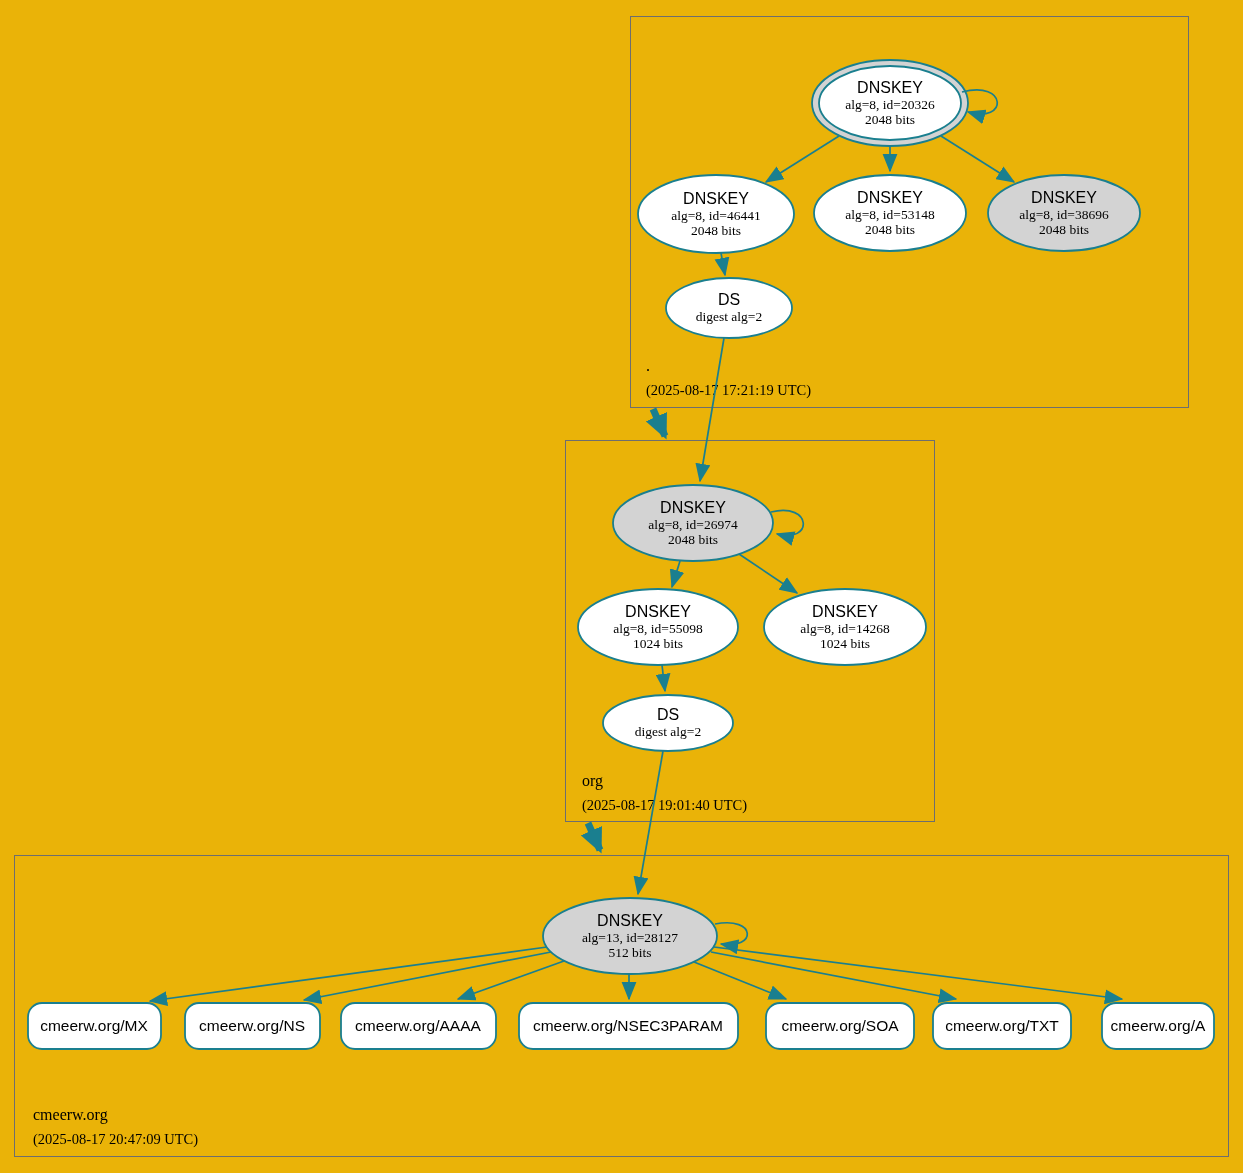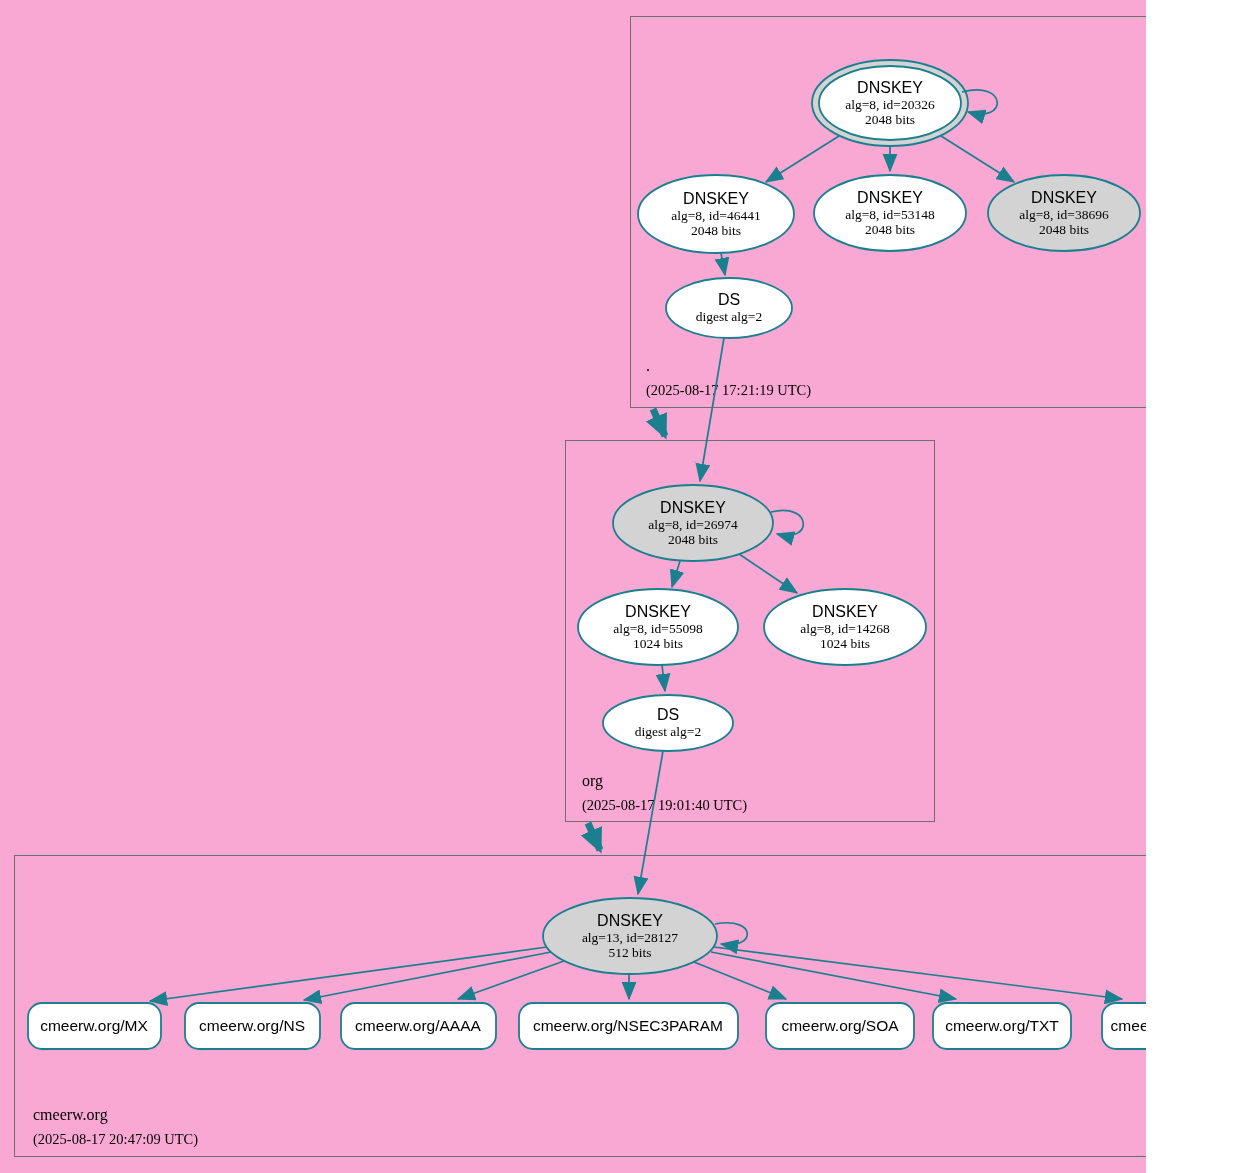--- a/index.html
+++ b/index.html
@@ -1,16 +1,16 @@
 <!DOCTYPE html>
 <html><head>
 <meta charset="utf-8">
 <style>
   html,body{margin:0;padding:0;background:#ffffff;}
-  .stage{position:relative;width:1146px;height:1173px;background:#f9a8d4;overflow:hidden;}
+  .stage{position:relative;width:1243px;height:1173px;background:#eab308;overflow:hidden;}
   svg{display:block;}
   .zonebox{fill:none;stroke:#6e6e6e;stroke-width:1;}
   .edge{stroke:#1a7f8f;stroke-width:1.7;fill:none;}
   .edge-thick{stroke:#1a7f8f;stroke-width:7;fill:none;}
   .node{fill:#ffffff;stroke:#1a7f8f;stroke-width:1.8;}
   .node-gray{fill:#d3d3d3;}
   .rrbox{fill:#ffffff;stroke:#1a7f8f;stroke-width:1.8;}
   .ntitle{font-family:"Liberation Sans",sans-serif;font-size:16px;fill:#000000;text-anchor:middle;}
   .ndetail{font-family:"Liberation Serif",serif;font-size:13.5px;fill:#000000;text-anchor:middle;}
   .rlabel{font-family:"Liberation Sans",sans-serif;font-size:15.5px;fill:#000000;text-anchor:middle;}

